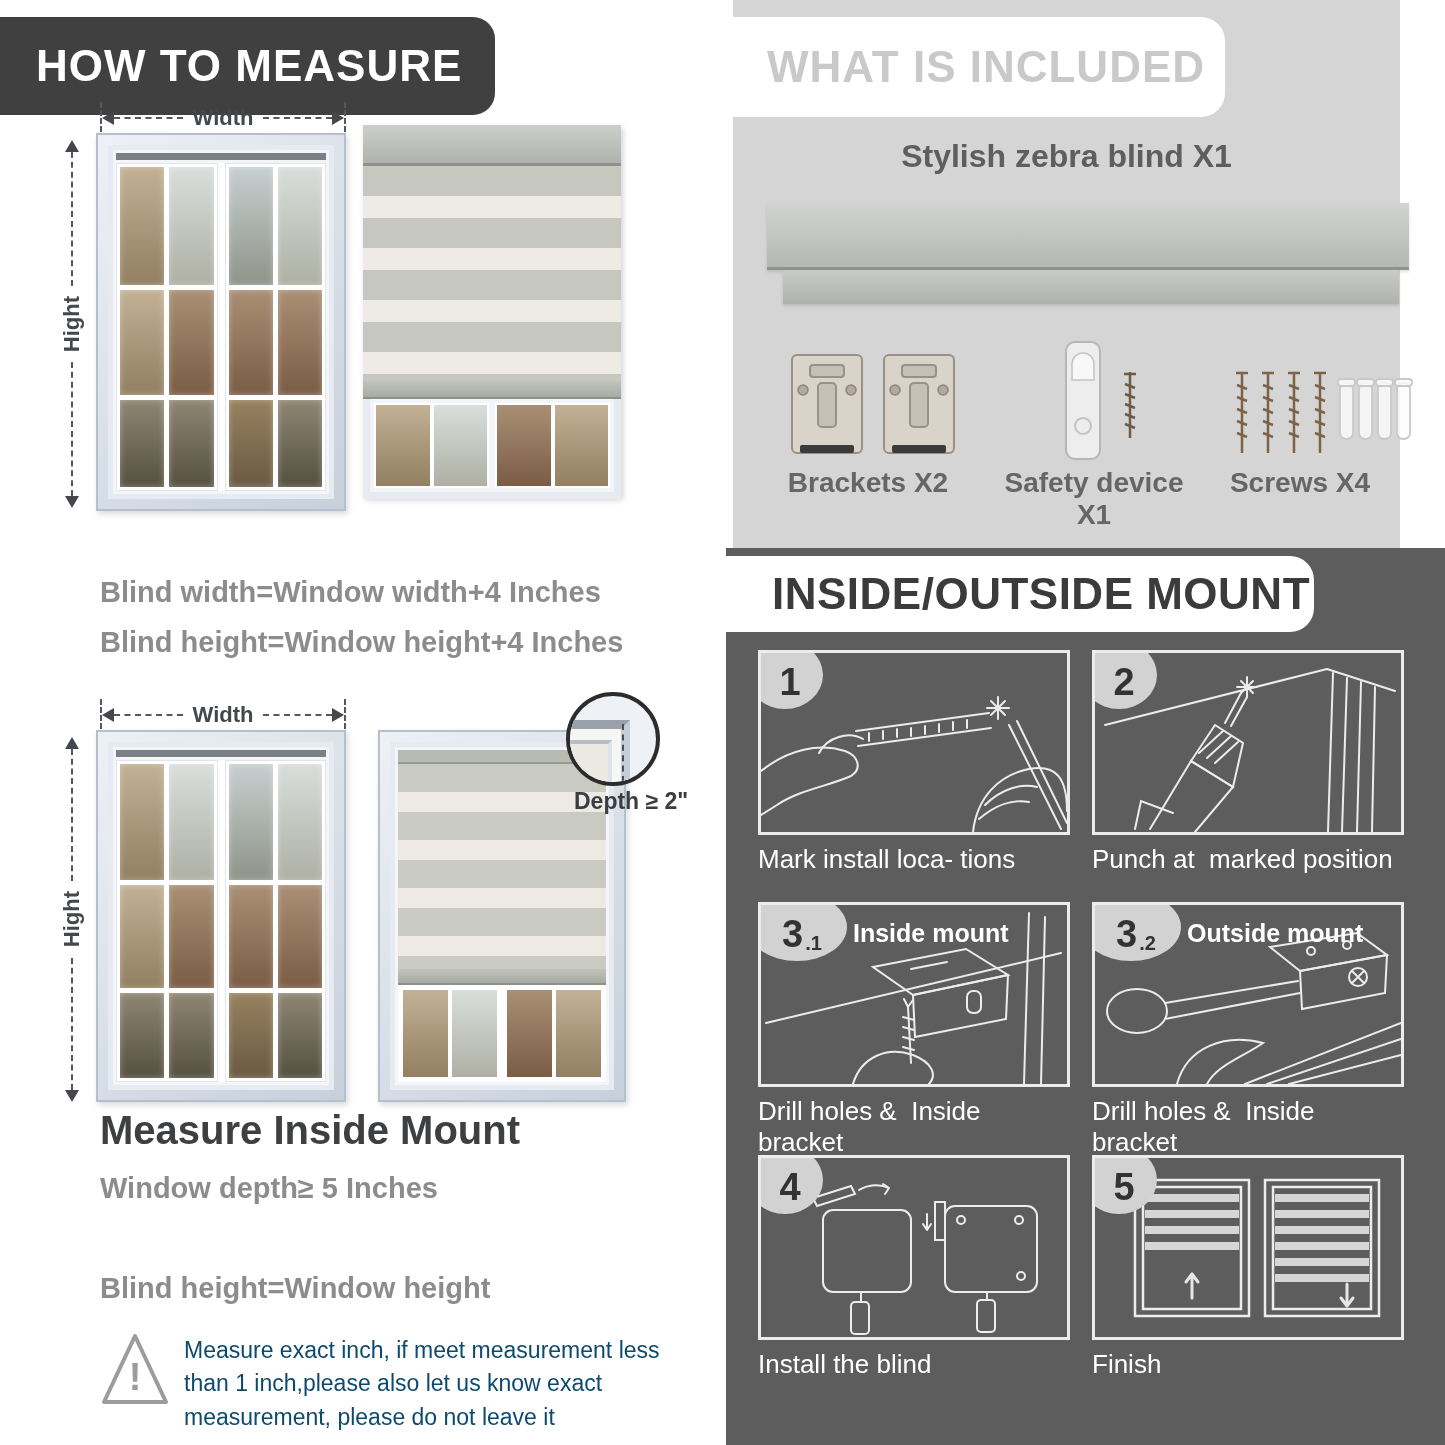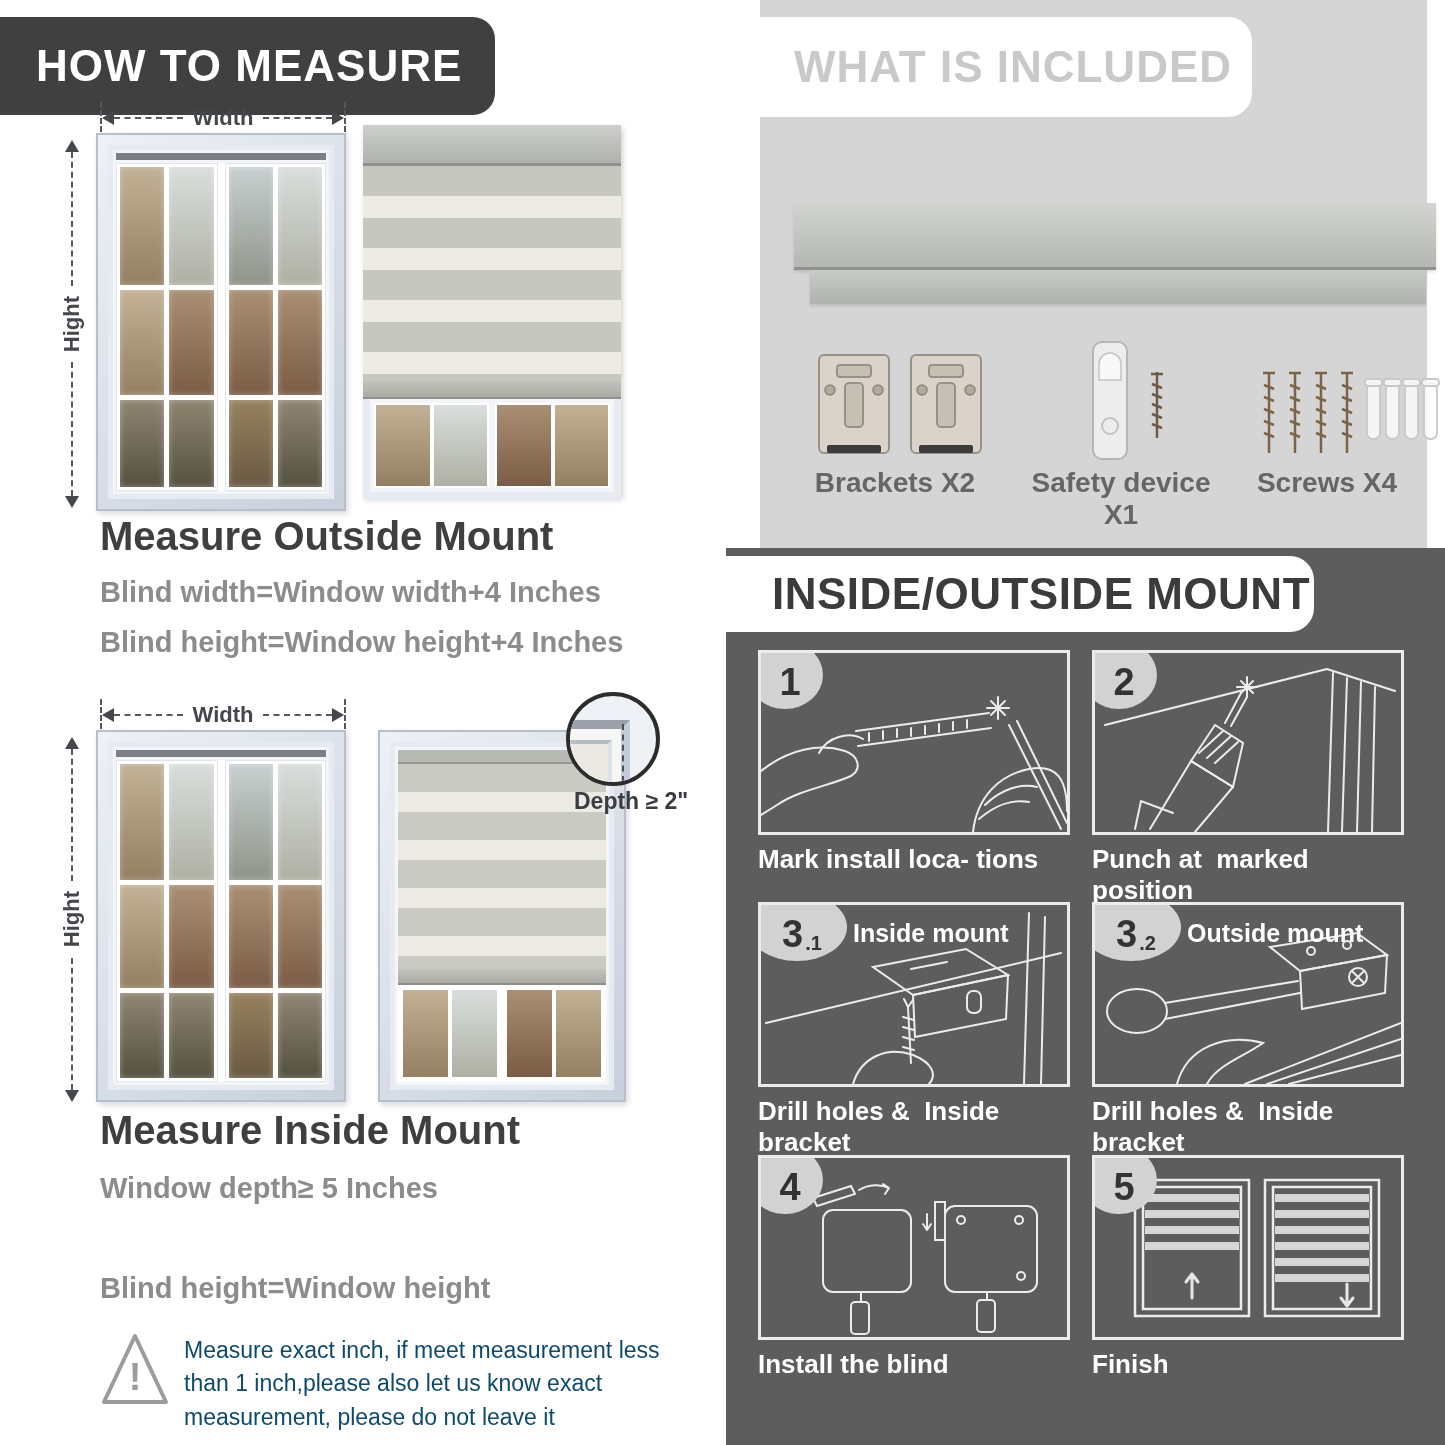--- a/index.html
+++ b/index.html
@@ -61,21 +61,21 @@
   .mag{border:4px solid #2c2c2c;border-radius:50%;background:#eef1f6;overflow:hidden;}
   .mag .m-out{position:absolute;left:-10px;top:24px;right:26px;bottom:-10px;background:#f6f7f4;
               border-top:9px solid #99a0a9;border-right:9px solid #c5cdd9;}
   .mag .m-in{position:absolute;left:-10px;top:44px;right:44px;bottom:-10px;background:#ece9e2;border-top:4px solid #b7bdc7;border-right:4px solid #dde2ea;}
   .mag .m-dash{position:absolute;right:32px;top:28px;bottom:0;border-left:2px dashed #4a4d52;}
   .depth-lbl{font-size:23px;font-weight:bold;color:#3a3d41;}
 
   .warn-text{font-size:23px;color:#0c4a6e;line-height:1.45;}
 
   
-  .panel-inc{left:760px;top:0;width:667px;height:548px;background:#d4d5d4;}
+  .panel-inc{left:733px;top:0;width:667px;height:548px;background:#d4d5d4;}
   .bar-inc{position:absolute;left:0;top:17px;width:492px;height:100px;background:#fff;border-radius:0 24px 24px 0;display:flex;align-items:center;}
   .bar-inc span{color:#c9c9c9;font-weight:bold;font-size:44px;letter-spacing:1px;padding-left:34px;}
   .blind-name{position:absolute;left:0;top:138px;width:100%;text-align:center;font-size:32px;font-weight:bold;color:#5e5e5e;}
   .rail1{position:absolute;left:34px;top:203px;width:642px;height:64px;
          background:linear-gradient(180deg,#d2d5cf,#b5b8b2);border-bottom:3px solid #90938d;box-shadow:0 2px 3px rgba(0,0,0,.12);}
   .rail2{position:absolute;left:50px;top:270px;width:616px;height:34px;
          background:linear-gradient(180deg,#c9ccc6,#afb2ac);box-shadow:0 2px 3px rgba(0,0,0,.12);}
   .plab{position:absolute;top:467px;text-align:center;font-size:28px;font-weight:bold;color:#666;}
 
   .panel-mnt{left:726px;top:548px;width:719px;height:897px;background:#5d5d5d;}
@@ -83,21 +83,21 @@
   .bar-mnt span{color:#3b3b3b;font-weight:bold;font-size:44px;padding-left:46px;letter-spacing:.5px;}
 
   .step{position:absolute;width:312px;}
   .step-box{height:185px;border:3px solid #ececec;position:relative;overflow:hidden;box-sizing:border-box;}
   .badge{position:absolute;top:-12px;left:-14px;width:76px;height:68px;background:#d2d2d2;border-radius:50%;
          display:flex;align-items:flex-end;justify-content:center;padding:0 0 8px 10px;box-sizing:border-box;
          color:#333;font-weight:bold;font-size:38px;line-height:1;}
   .badge.wide{width:100px;}
   .badge .sub{font-size:20px;font-weight:bold;margin-left:2px;}
   .step-title{position:absolute;left:92px;top:14px;color:#fff;font-weight:bold;font-size:25px;}
-  .step-cap{margin-top:9px;color:#fff;font-weight:bold;font-size:26px;white-space:pre-wrap;}
+  .step-cap{margin-top:9px;color:#fff;font-weight:normal;font-size:26px;white-space:pre-wrap;}
   .art{position:absolute;left:0;top:0;width:100%;height:100%;}
 </style>
 </head>
 <body>
 
 <div class="canvas">
 
   <div class="abs bar-how">
     <span>HOW TO MEASURE</span>
   </div>
@@ -153,21 +153,20 @@
           <div class="wb-pane pB"></div>
           <div class="wb-pane pE"></div>
         </div>
       <div class="wb-sash">
           <div class="wb-pane pC"></div>
           <div class="wb-pane pB"></div>
         </div>
     </div>
   </div>
 
-  <div class="abs sec-title" style="left:100px;top:514px;">Measure Outside Mount</div>
   <div class="abs sec-line" style="left:100px;top:576px;">Blind width=Window width+4 Inches</div>
   <div class="abs sec-line" style="left:100px;top:626px;">Blind height=Window height+4 Inches</div>
 
   <div class="abs dim-w" style="left:100px;top:703px;width:246px;">
     <div class="tick"></div>
     <div class="ar-l"></div>
     <div class="dash"></div>
     <span class="lbl">Width</span>
     <div class="dash"></div>
     <div class="ar-r"></div>
@@ -240,20 +239,21 @@
   <svg class="abs" style="left:100px;top:1330px;" width="70" height="80" viewBox="0 0 70 80">
     <path d="M35 6 L66 72 L4 72 Z" fill="none" stroke="#9c9c9c" stroke-width="4" stroke-linejoin="round"></path>
     <text x="35" y="60" text-anchor="middle" font-size="38" font-weight="bold" fill="#9c9c9c" font-family="Liberation Sans,sans-serif">!</text>
   </svg>
   <div class="abs warn-text" style="left:184px;top:1334px;width:510px;">Measure exact inch, if meet measurement less than 1 inch,please also let us know exact measurement, please do not leave it</div>
 
   <div class="abs panel-inc">
     <div class="bar-inc">
       <span>WHAT IS INCLUDED</span>
     </div>
+    <div class="blind-name">Stylish zebra blind X1</div>
 
     <div class="rail1"></div>
     <div class="rail2"></div>
 
     <svg class="abs" style="left:55px;top:345px;" width="170" height="118" viewBox="0 0 170 118">
       <g stroke="#9a9186" stroke-width="2" fill="#d9d3c9">
         <rect x="4" y="10" width="70" height="98" rx="5"></rect>
         <rect x="96" y="10" width="70" height="98" rx="5"></rect>
       </g>
       <g stroke="#9a9186" stroke-width="2" fill="#c6bfb4">

